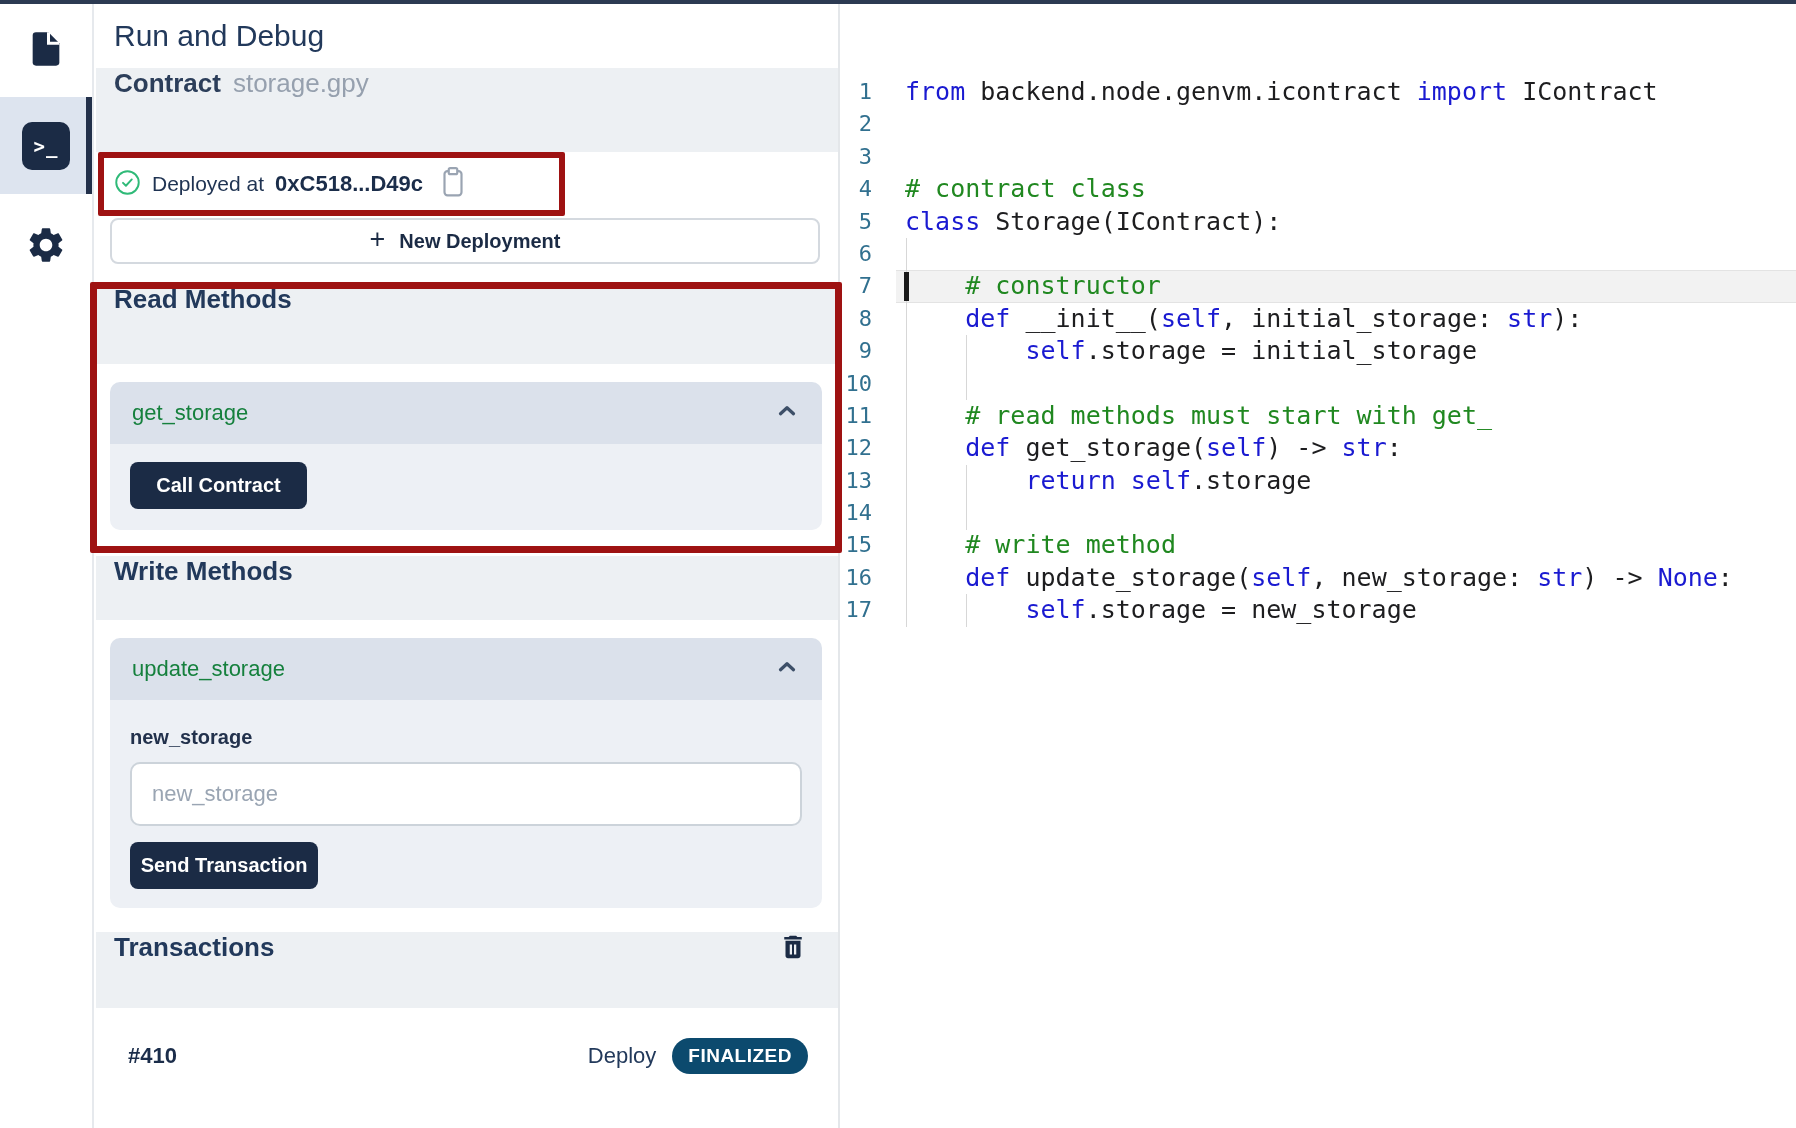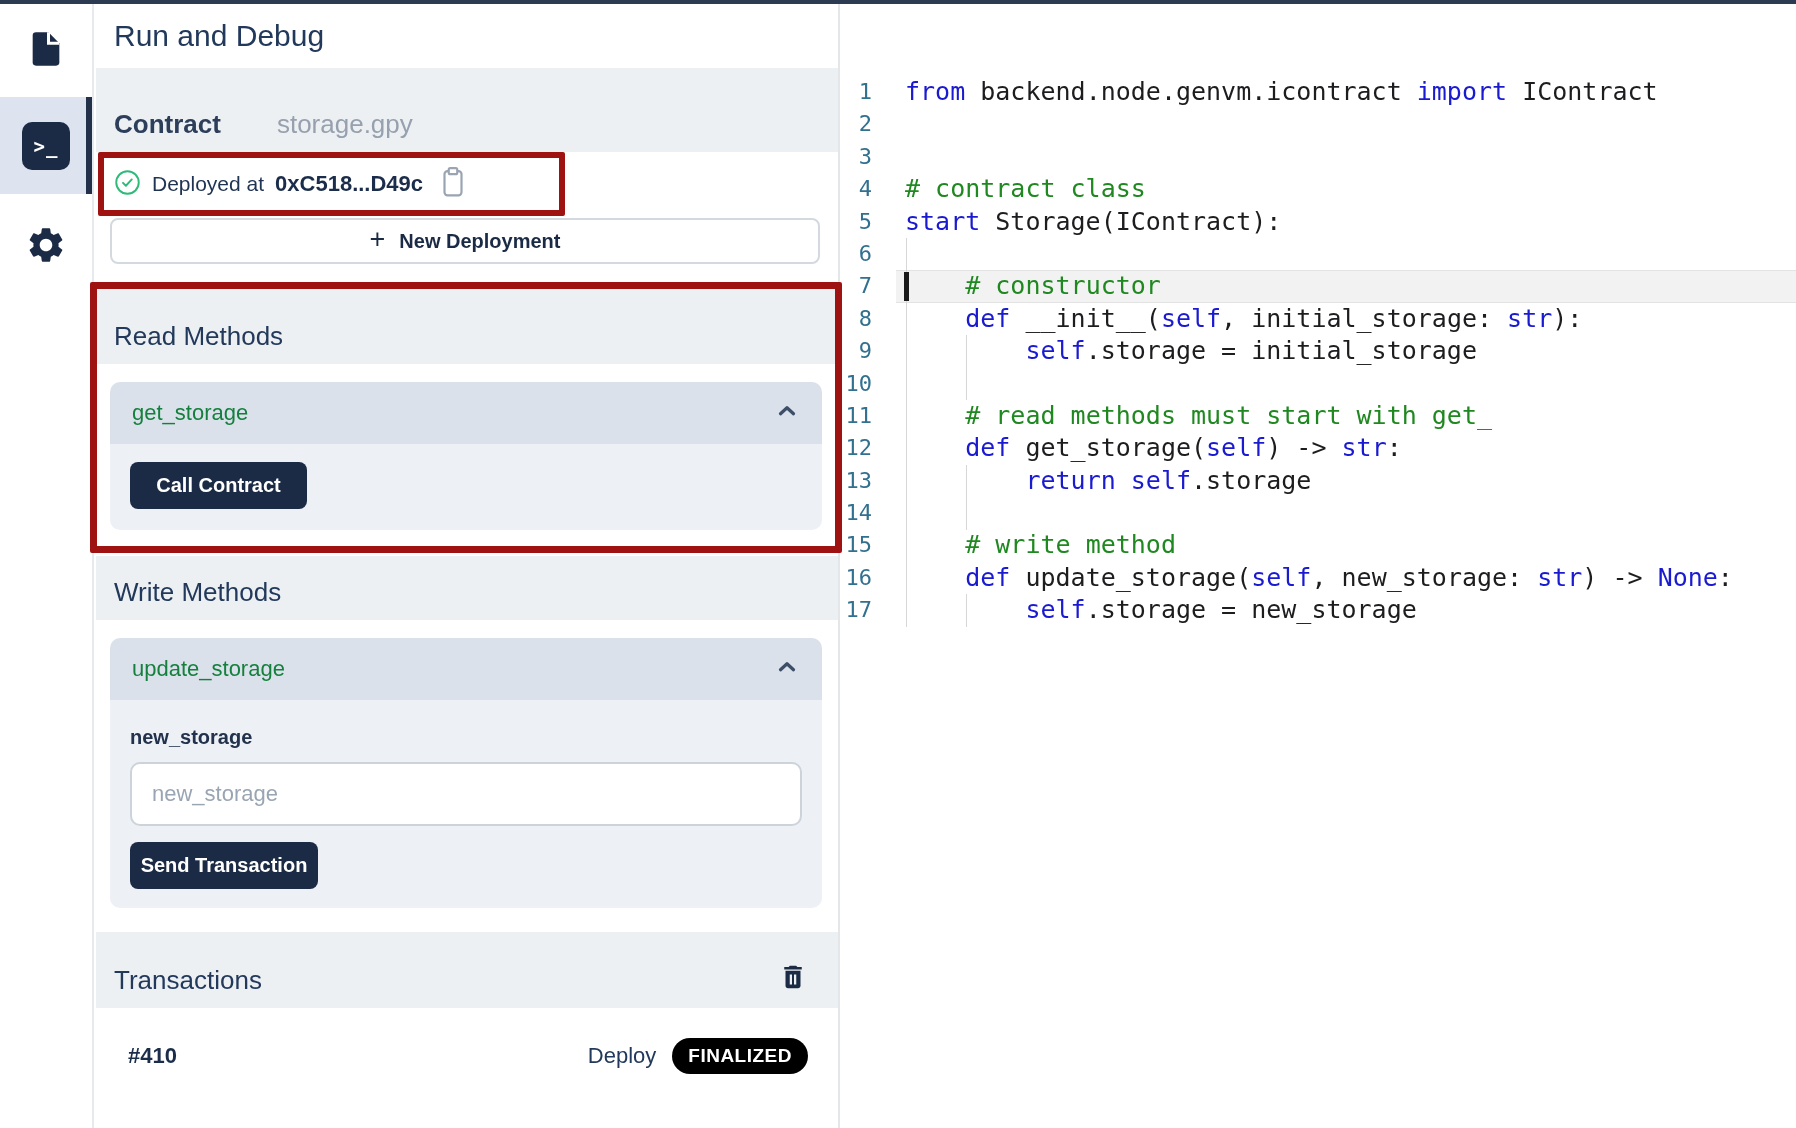--- a/index.html
+++ b/index.html
@@ -14,25 +14,25 @@
   .doc-btn { top:14px; height:66px; }
   .active-item { position:absolute; left:0; top:93px; width:92px; height:97px; background:#dde4ef; }
   .active-bar { position:absolute; right:0; top:93px; width:6px; height:97px; background:#22304a; }
   .term-btn { top:93px; height:97px; }
   .term-tile { width:48px; height:48px; border-radius:10px; background:#1b2b45; color:#fff; display:flex; align-items:center; justify-content:center; font-family:"DejaVu Sans Mono", monospace; font-weight:bold; font-size:19px; letter-spacing:1px; }
   .gear-btn { top:212px; height:62px; }
 
   
   .panel { position:absolute; left:96px; top:4px; width:744px; height:1124px; background:#fff; border-right:2px solid #e4e7ea; }
   .panel-title { position:absolute; left:18px; top:0; height:64px; display:flex; align-items:center; font-size:30px; font-weight:500; color:#22395b; }
-  .band { position:absolute; left:0; width:742px; background:#edf0f3; display:flex; align-items:flex-end; padding:12px 18px;gap:44px; }
+  .band { position:absolute; left:0; width:742px; background:#edf0f3; display:flex; align-items:flex-start; padding:0 18px; }
   .band-contract { top:64px; height:84px; }
   .contract-label { font-size:26px; font-weight:600; color:#2c3e5a; }
   .contract-file { font-size:26px; color:#96a0ae; margin-left:12px; }
-  .band-h { font-size:26px; font-weight:400; color:#22395b; }
+  .band-h { font-size:26px; font-weight:700; color:#22395b; }
   .band-read { top:280px; height:80px; }
   .band-write { top:552px; height:64px; }
   .band-tx { top:928px; height:76px; justify-content:space-between; }
 
   .deploy-row { position:absolute; left:18px; top:148px; height:64px; display:flex; align-items:center; gap:11px; }
   .deploy-text { font-size:21px; color:#1f3352; }
   .deploy-addr { font-size:22px; font-weight:bold; color:#1b2d4a; }
   .copy-btn { display:flex; align-items:center; cursor:pointer; margin-left:4px; }
 
   .red-box { position:absolute; border:6px solid #9e1212; border-radius:2px; pointer-events:none; z-index:40; }
@@ -59,21 +59,21 @@
   .param-label { position:absolute; left:20px; top:26px; font-size:20px; font-weight:bold; color:#22314c; }
   .param-input { position:absolute; left:20px; top:62px; width:672px; height:64px; background:#fff; border:2px solid #ccd3da; border-radius:10px; padding:0 20px; font-size:22px; color:#1f3352; font-family:"Liberation Sans", sans-serif; outline:none; }
   .param-input::placeholder { color:#9aa5b3; }
 
   .trash-btn { display:flex; align-items:center; cursor:pointer; margin-right:12px; }
 
   .tx-row { position:absolute; left:0; top:1004px; width:742px; height:96px; display:flex; align-items:center; justify-content:space-between; padding:0 30px 0 18px; cursor:pointer; }
   .tx-id { font-size:22px; font-weight:bold; color:#1b2d4a;margin-left:14px; }
   .tx-right { display:flex; align-items:center; gap:16px; }
   .tx-type { font-size:22px; color:#22395b; }
-  .tx-badge { background:#000000; color:#fff; font-size:19px; font-weight:bold; letter-spacing:0.5px; border-radius:18px; padding:7px 16px; }
+  .tx-badge { background:#0c4a6e; color:#fff; font-size:19px; font-weight:bold; letter-spacing:0.5px; border-radius:18px; padding:7px 16px; }
 
   
   .tabbar { position:absolute; left:840px; top:4px; width:956px; height:68px; background:#fff; border-bottom:1px solid #e3e6ea; }
   .home-seg { position:absolute; left:0; top:0; width:92px; height:67px; background:#edf0f3; display:flex; align-items:center; justify-content:center; cursor:pointer; }
   .tab { position:absolute; left:92px; top:0; width:282px; height:68px; background:#fff; border-bottom:5px solid #1f2e4c; display:flex; align-items:center; justify-content:center; gap:13px; cursor:pointer; }
   .tab-check { width:30px; height:30px; border-radius:7px; background:#1b2b45; display:flex; align-items:center; justify-content:center; }
   .tab-label { font-size:23px; font-weight:bold; color:#1b2b45; }
   .tab-close { font-size:28px; color:#8b97a8; line-height:1; cursor:pointer; margin-left:2px; }
 
   .code { position:absolute; left:840px; top:4px; width:956px; height:1120px; background:#fff; }
@@ -258,21 +258,21 @@
         <div class="ln">14</div>
         <div class="ln">15</div>
         <div class="ln">16</div>
         <div class="ln">17</div>
       </div>
     <div class="code-lines">
         <div class="cl"><span class="tok-k">from</span><span class="tok-p"> backend.node.genvm.icontract </span><span class="tok-k">import</span><span class="tok-p"> IContract</span></div>
         <div class="cl"></div>
         <div class="cl"></div>
         <div class="cl"><span class="tok-c"># contract class</span></div>
-        <div class="cl"><span class="tok-k">start</span><span class="tok-p"> Storage(IContract):</span></div>
+        <div class="cl"><span class="tok-k">class</span><span class="tok-p"> Storage(IContract):</span></div>
         <div class="cl"></div>
         <div class="cl"><span class="tok-p">    </span><span class="tok-c"># constructor</span></div>
         <div class="cl"><span class="tok-p">    </span><span class="tok-k">def</span><span class="tok-p"> __init__(</span><span class="tok-b">self</span><span class="tok-p">, initial_storage: </span><span class="tok-b">str</span><span class="tok-p">):</span></div>
         <div class="cl"><span class="tok-p">        </span><span class="tok-b">self</span><span class="tok-p">.storage = initial_storage</span></div>
         <div class="cl"></div>
         <div class="cl"><span class="tok-p">    </span><span class="tok-c"># read methods must start with get_</span></div>
         <div class="cl"><span class="tok-p">    </span><span class="tok-k">def</span><span class="tok-p"> get_storage(</span><span class="tok-b">self</span><span class="tok-p">) -&gt; </span><span class="tok-b">str</span><span class="tok-p">:</span></div>
         <div class="cl"><span class="tok-p">        </span><span class="tok-k">return</span><span class="tok-p"> </span><span class="tok-b">self</span><span class="tok-p">.storage</span></div>
         <div class="cl"></div>
         <div class="cl"><span class="tok-p">    </span><span class="tok-c"># write method</span></div>

